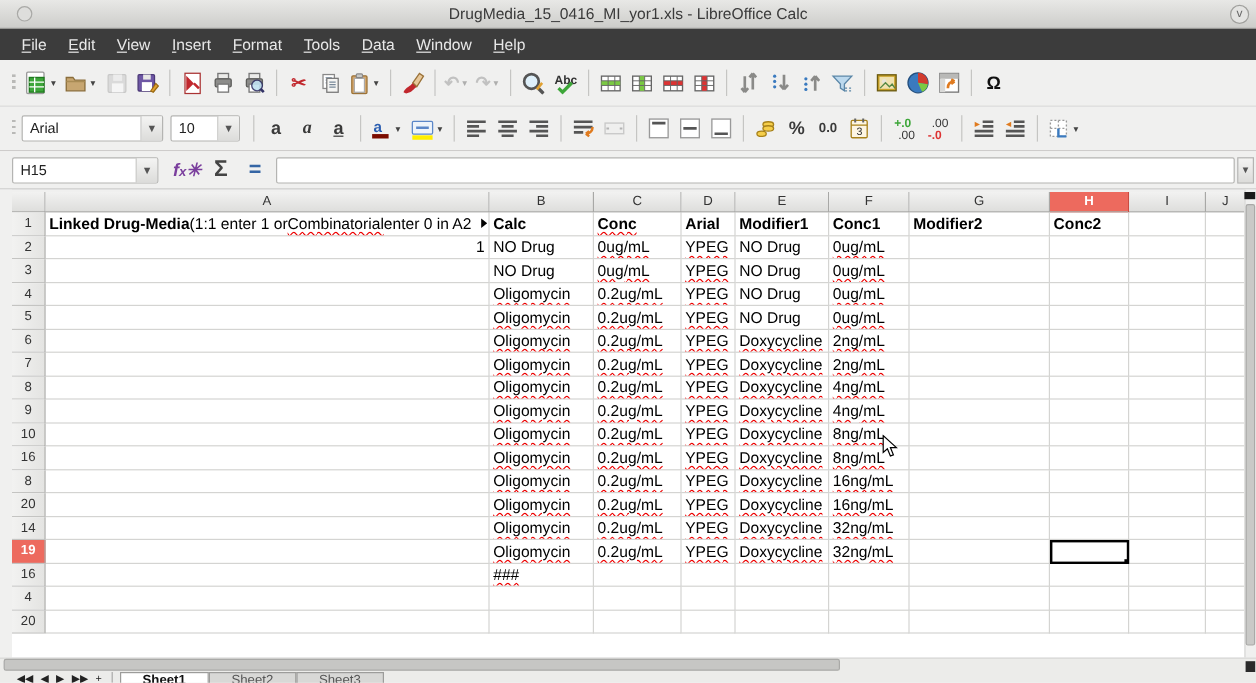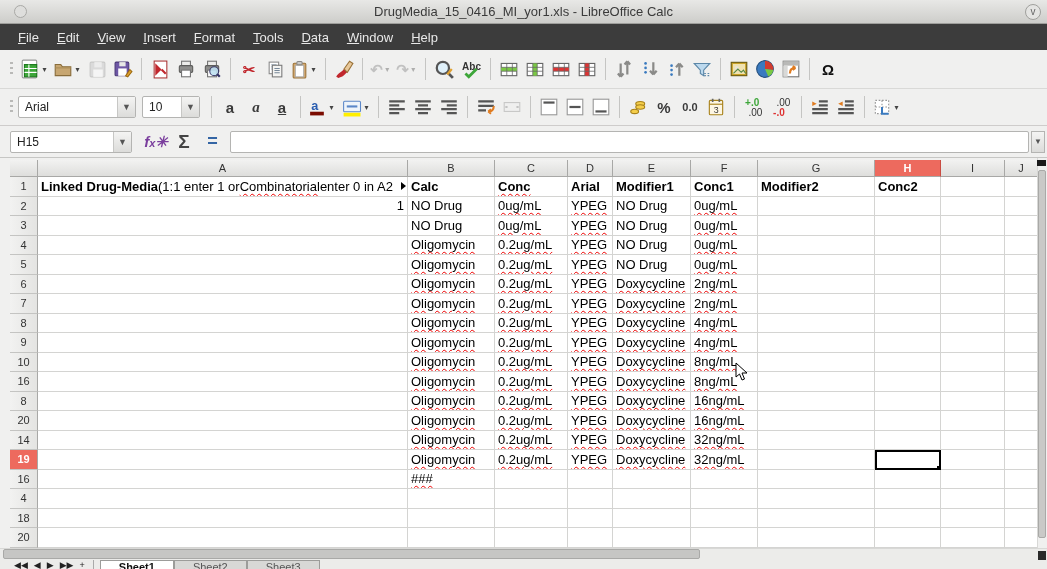--- a/index.html
+++ b/index.html
@@ -954,33 +954,20 @@
       <div class="cell" style="width: 73px;"></div>
       <div class="cell" style="width: 45px;"></div>
       <div class="cell" style="width: 78px;"></div>
       <div class="cell" style="width: 67px;"></div>
       <div class="cell" style="width: 117px;"></div>
       <div class="cell" style="width: 66px;"></div>
       <div class="cell" style="width: 64px;"></div>
       <div class="cell" style="width: 33px;"></div>
     </div>
     <div class="grow">
-      <div class="row-hdr" style="width: 28px;">18</div>
-      <div class="cell" style="width: 370px;"></div>
-      <div class="cell" style="width: 87px;"></div>
-      <div class="cell" style="width: 73px;"></div>
-      <div class="cell" style="width: 45px;"></div>
-      <div class="cell" style="width: 78px;"></div>
-      <div class="cell" style="width: 67px;"></div>
-      <div class="cell" style="width: 117px;"></div>
-      <div class="cell" style="width: 66px;"></div>
-      <div class="cell" style="width: 64px;"></div>
-      <div class="cell" style="width: 33px;"></div>
-    </div>
-    <div class="grow">
       <div class="row-hdr" style="width: 28px;">20</div>
       <div class="cell" style="width: 370px;"></div>
       <div class="cell" style="width: 87px;"></div>
       <div class="cell" style="width: 73px;"></div>
       <div class="cell" style="width: 45px;"></div>
       <div class="cell" style="width: 78px;"></div>
       <div class="cell" style="width: 67px;"></div>
       <div class="cell" style="width: 117px;"></div>
       <div class="cell" style="width: 66px;"></div>
       <div class="cell" style="width: 64px;"></div>

